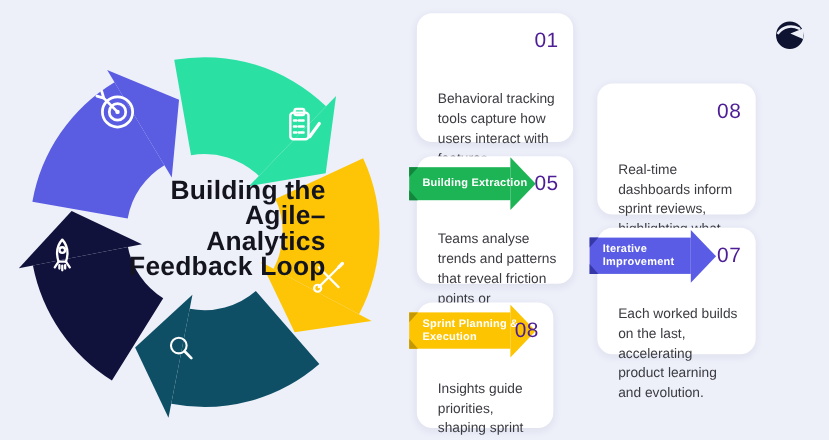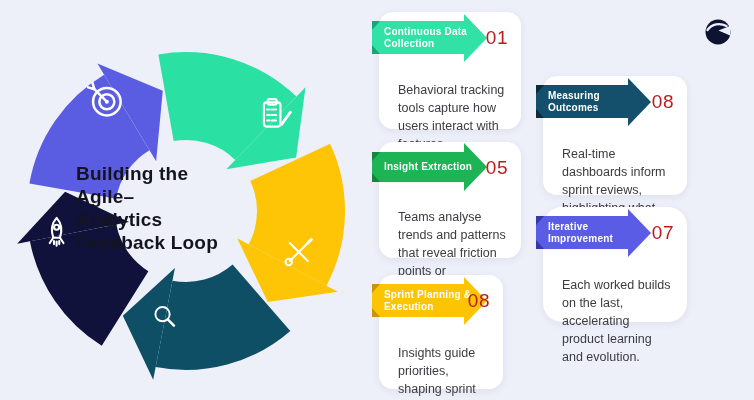--- a/index.html
+++ b/index.html
@@ -5,21 +5,21 @@
   html,body{margin:0;padding:0;background:#dfe3f0;}
   .stage{
     position:relative;width:754px;height:400px;overflow:hidden;
     background:#edf0f9;
     font-family:"Liberation Sans","DejaVu Sans",sans-serif;
   }
   
   #loop-svg{position:absolute;left:0;top:0;}
   .loop-title{
     position:absolute;left:76px;top:162px;width:220px;
-    text-align:left;font-weight:700;font-size:19px;line-height:23px;
+    text-align:right;font-weight:700;font-size:24px;line-height:23px;
     color:#14141f;white-space:pre-line;letter-spacing:.2px;
   }
   
   .card{
     position:absolute;background:#ffffff;border-radius:14px;
     box-shadow:0 2px 8px rgba(25,35,90,.07);
   }
   .card-body{
     padding:56px 15px 0 19px;font-size:12.5px;line-height:18px;color:#3b3b42;
   }
@@ -43,21 +43,21 @@
     border-top:24px solid transparent;border-bottom:24px solid transparent;
   }
   .band-label{
     position:absolute;left:0;top:50%;transform:translateY(-50%);
     width:112px;padding-left:12px;box-sizing:border-box;
     font-size:10px;line-height:12px;font-weight:700;color:#ffffff;
     white-space:pre-line;letter-spacing:.2px;
   }
   .step-num{
     position:absolute;top:15px;right:13px;
-    font-size:19px;font-weight:500;color:#b91c1c;letter-spacing:.5px;
+    font-size:19px;font-weight:500;color:#4c1d95;letter-spacing:.5px;
   }
   
   .brand-logo{position:absolute;left:703px;top:17px;}
 </style>
 </head>
 <body>
 
 <div class="stage">
 
   <svg id="loop-svg" width="380" height="400" viewBox="0 0 380 400">
@@ -116,67 +116,53 @@
 Analytics
 Feedback Loop</div>
 
   <svg class="brand-logo" width="30" height="30" viewBox="0 0 30 30">
     <circle cx="15" cy="15" r="12.5" fill="#0d1330"></circle>
     <path d="M4.5,13 C9,7 16.5,5.5 23.5,9" stroke="#edf0f9" stroke-width="2.4" fill="none" stroke-linecap="round"></path>
     <path d="M28,8.5 L15.5,13.5 L27,18.5 Z" fill="#edf0f9"></path>
   </svg>
 
   <div class="card" style="left: 379px; top: 12px; width: 142px; height: 117px; --accent: #31e1a6; --fold: #12a87b;">
-    <div class="band">
-      <span class="fold-top"></span>
-      <span class="fold-bottom"></span>
-      <span class="band-head"></span>
-      <span class="band-label">Continuous Data
-Collection</span>
-    </div>
     <div class="step-num">01</div>
     <p class="card-body">Behavioral tracking tools capture how users interact with features.</p>
   </div>
 
   <div class="card" style="left: 379px; top: 142px; width: 142px; height: 116px; --accent: #1cb455; --fold: #12863c;">
     <div class="band band-sm" style="top:10px">
       <span class="fold-top"></span>
       <span class="fold-bottom"></span>
       <span class="band-head"></span>
-      <span class="band-label">Insight Extraction</span>
+      <span class="band-label">Building Extraction</span>
     </div>
     <div class="step-num">05</div>
     <p class="card-body" style="padding-top:53px">Teams analyse trends and patterns that reveal friction points or opportunities.</p>
   </div>
 
   <div class="card" style="left: 379px; top: 275px; width: 124px; height: 114px; --accent: #fdc402; --fold: #c49804;">
     <div class="band">
       <span class="fold-top"></span>
       <span class="fold-bottom"></span>
       <span class="band-head"></span>
       <span class="band-label">Sprint Planning &amp;
 Execution</span>
     </div>
     <div class="step-num">08</div>
     <p class="card-body">Insights guide priorities, shaping sprint goals and the work delivered.</p>
   </div>
 
   <div class="card" style="left: 543px; top: 76px; width: 144px; height: 119px; --accent: #14506b; --fold: #0c2b3d;">
-    <div class="band">
-      <span class="fold-top"></span>
-      <span class="fold-bottom"></span>
-      <span class="band-head"></span>
-      <span class="band-label">Measuring
-Outcomes</span>
-    </div>
     <div class="step-num">08</div>
     <p class="card-body">Real-time dashboards inform sprint reviews, highlighting what worked &amp; what didn’t.</p>
   </div>
 
-  <div class="card" style="left: 543px; top: 207px; width: 144px; height: 115px; border-radius: 19px; --accent: #5a5ce5; --fold: #3638a8;">
+  <div class="card" style="left: 543px; top: 207px; width: 144px; height: 115px; --accent: #5a5ce5; --fold: #3638a8;">
     <div class="band">
       <span class="fold-top"></span>
       <span class="fold-bottom"></span>
       <span class="band-head"></span>
       <span class="band-label">Iterative
 Improvement</span>
     </div>
     <div class="step-num">07</div>
     <p class="card-body">Each worked builds on the last, accelerating product learning and evolution.</p>
   </div>

